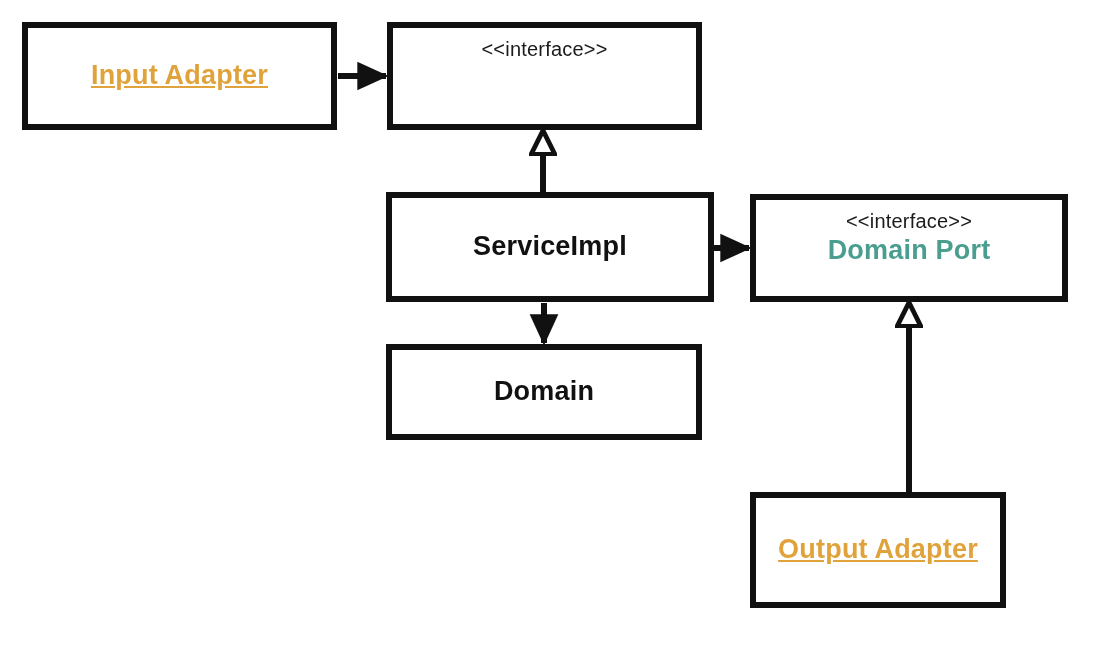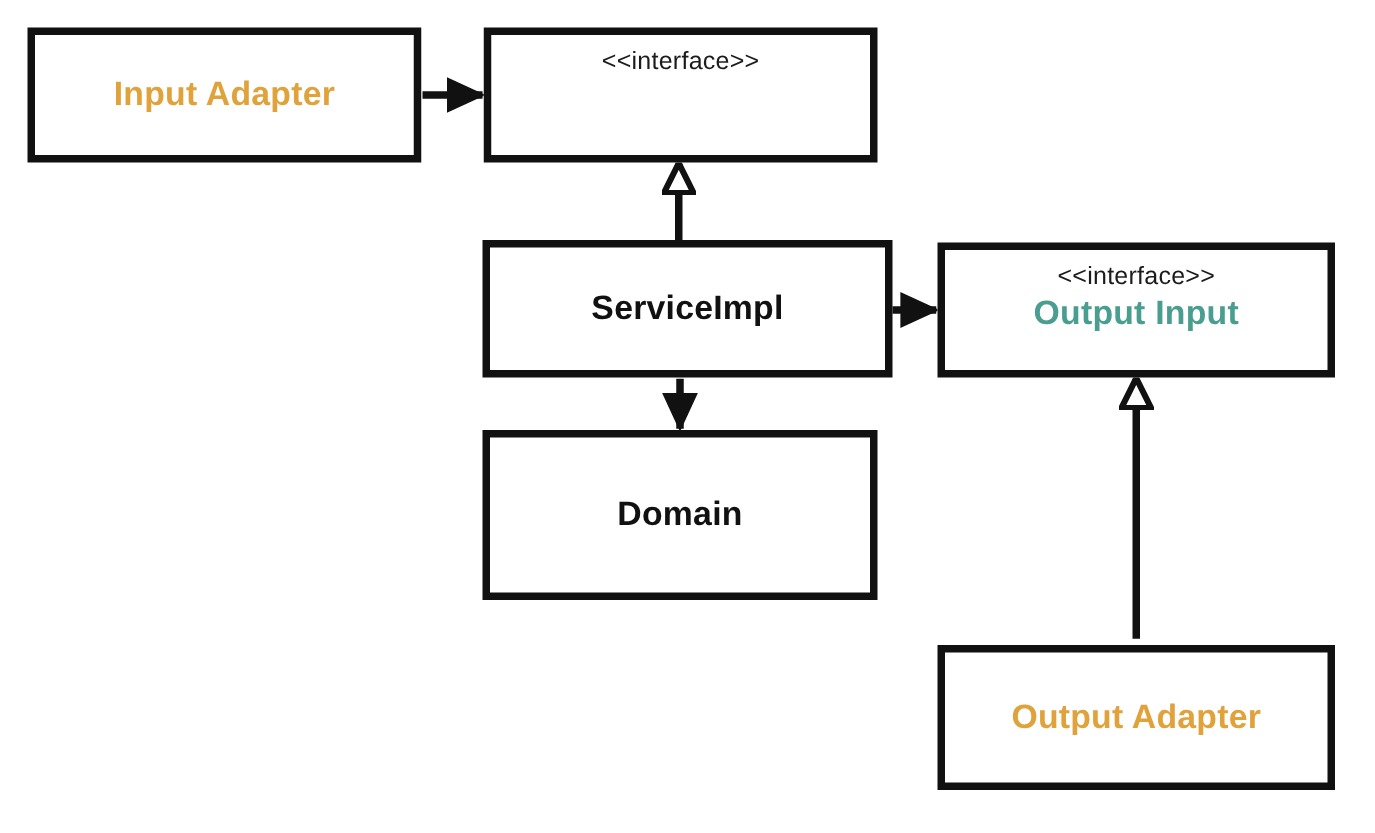--- a/index.html
+++ b/index.html
@@ -51,31 +51,31 @@
     font-size: 20px;
     font-weight: 400;
     letter-spacing: 0.2px;
     margin-bottom: 2px;
   }
   .node-label {
     font-size: 27px;
     font-weight: 700;
     letter-spacing: 0.2px;
   }
-  .label-adapter { color: #e0a33c; }
+  .label-adapter { color: #e0a33c; text-decoration: underline; }
   .label-port    { color: #4a9e8f; }
   .label-plain   { color: #111111; }
 
   
   #node-input-adapter  { left: 22px;  top: 22px;  width: 315px; height: 108px; }
   #node-input-port     { left: 387px; top: 22px;  width: 315px; height: 108px; }
   #node-service-impl   { left: 386px; top: 192px; width: 328px; height: 110px; }
   #node-output-port    { left: 750px; top: 194px; width: 318px; height: 108px; }
-  #node-domain         { left: 386px; top: 344px; width: 316px; height: 136px; }
-  #node-output-adapter { left: 750px; top: 516px; width: 318px; height: 116px; }
+  #node-domain         { left: 386px; top: 344px; width: 316px; height: 96px; }
+  #node-output-adapter { left: 750px; top: 492px; width: 256px; height: 116px; }
 </style>
 </head>
 <body>
 
 <div id="canvas">
 
   <svg id="edges" viewBox="0 0 1100 666" width="1100" height="666" xmlns="http://www.w3.org/2000/svg">
     <defs>
       <marker id="arrow-solid" viewBox="0 0 10 10" refX="9.2" refY="5" markerWidth="5.2" markerHeight="5.2" orient="auto-start-reverse">
         <path d="M 0 0.4 L 10 5 L 0 9.6 z" fill="#111111"></path>
@@ -103,21 +103,21 @@
   <div class="node with-stereotype" id="node-input-port">
     <span class="stereotype">&lt;&lt;interface&gt;&gt;</span>
   </div>
 
   <div class="node" id="node-service-impl">
     <span class="node-label label-plain">ServiceImpl</span>
   </div>
 
   <div class="node with-stereotype" id="node-output-port">
     <span class="stereotype">&lt;&lt;interface&gt;&gt;</span>
-    <span class="node-label label-port">Output Input</span>
+    <span class="node-label label-port">Domain Port</span>
   </div>
 
   <div class="node" id="node-domain">
     <span class="node-label label-plain">Domain</span>
   </div>
 
   <div class="node" id="node-output-adapter">
     <span class="node-label label-adapter">Output Adapter</span>
   </div>
 

